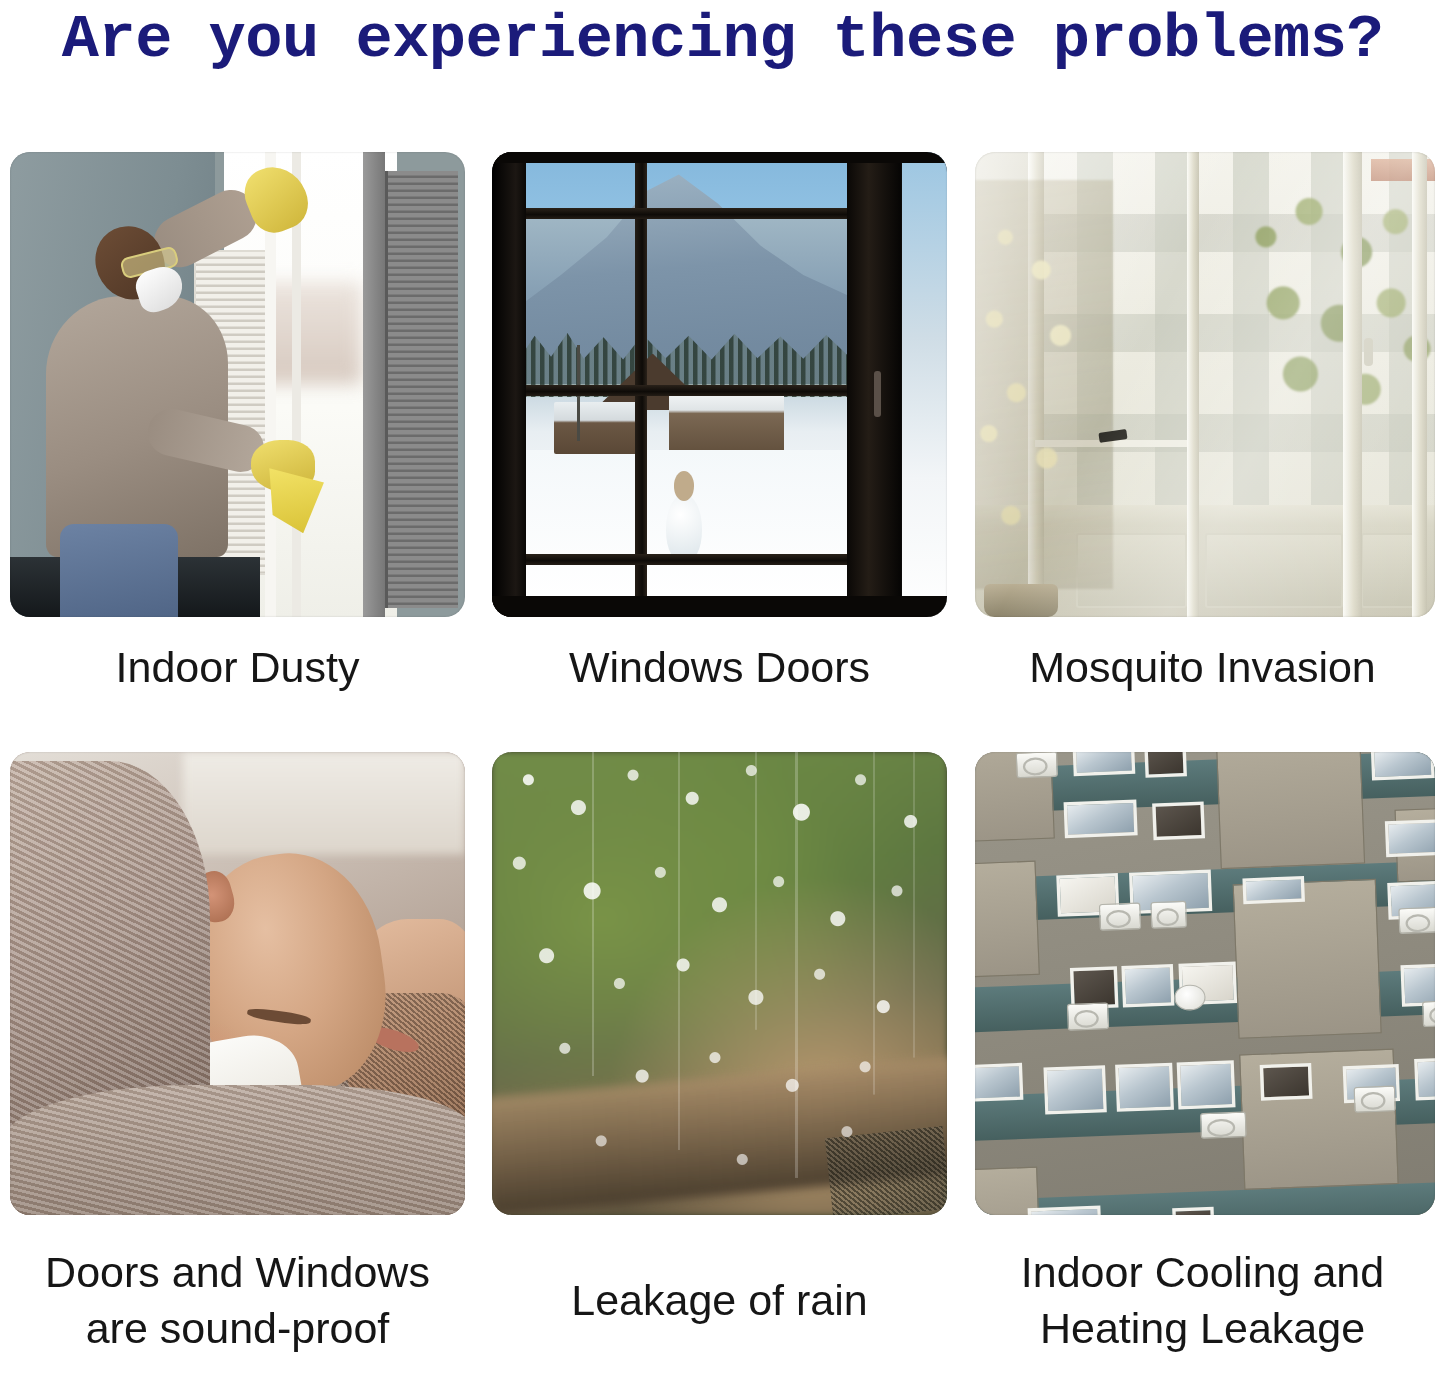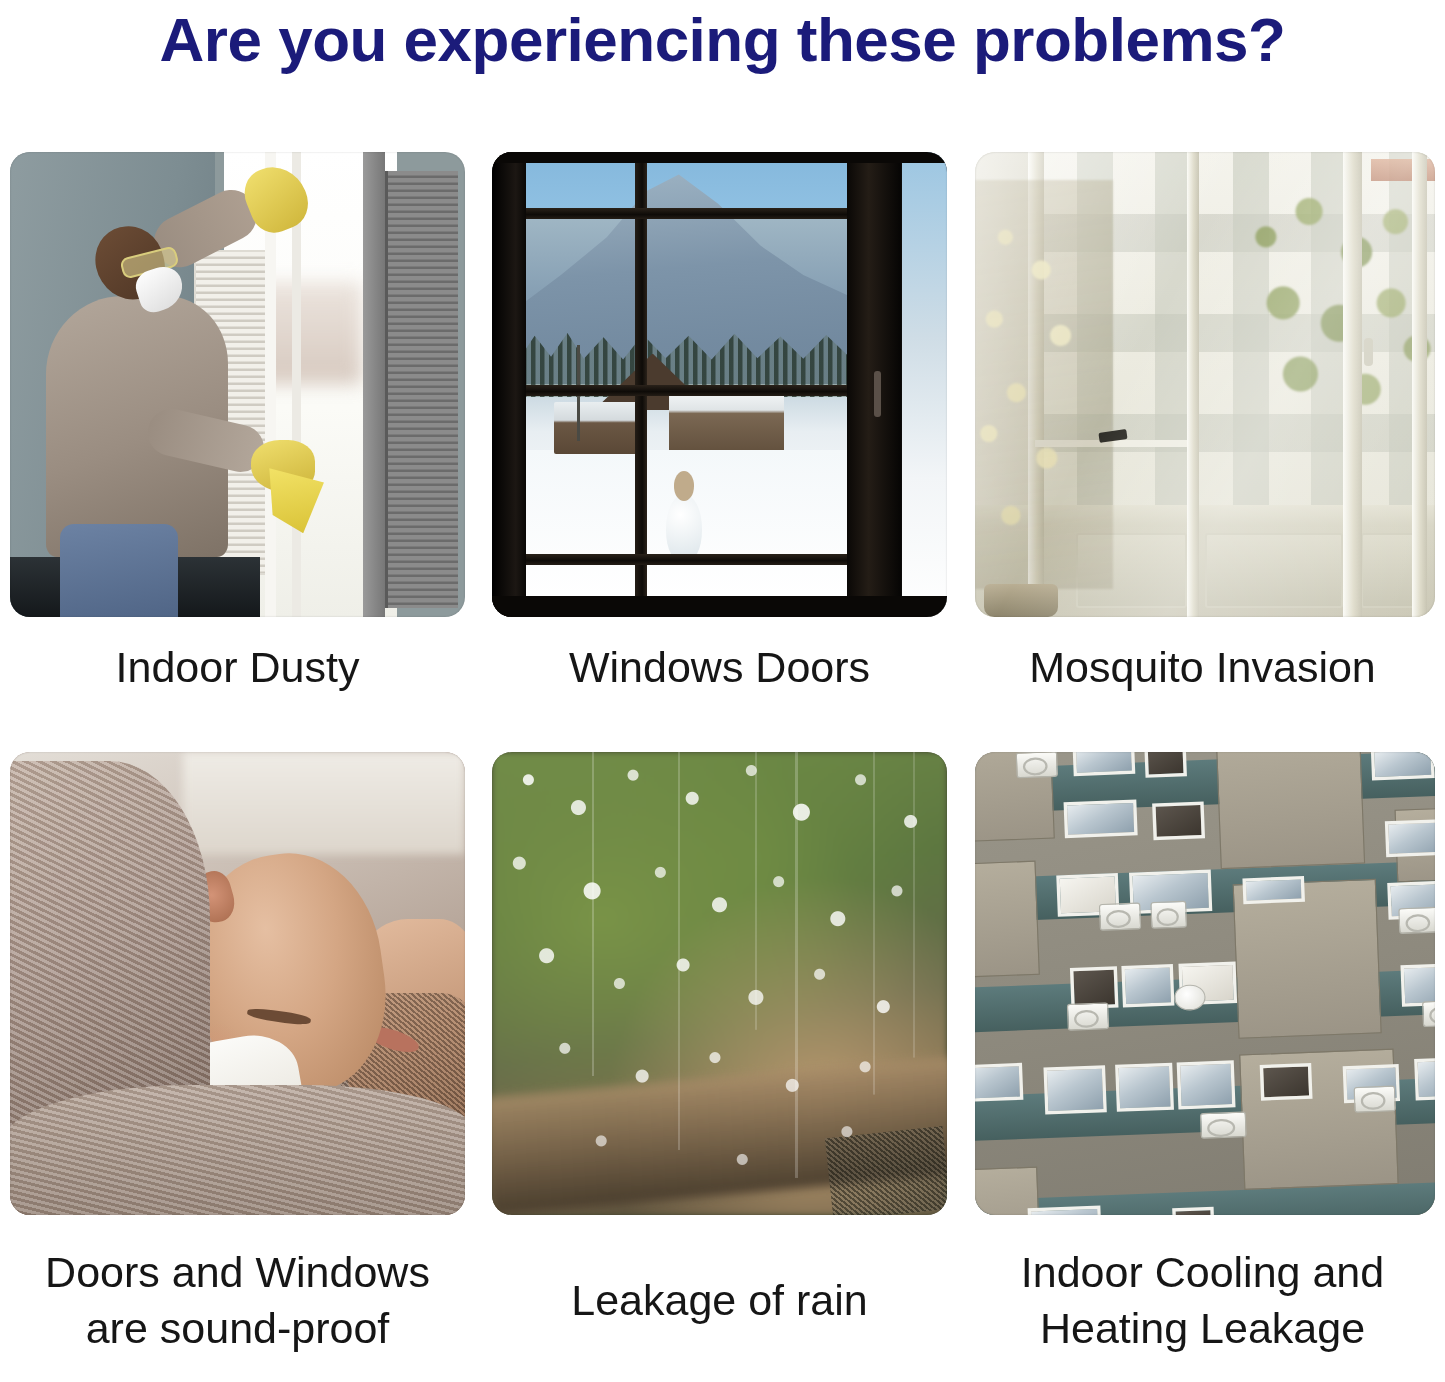--- a/index.html
+++ b/index.html
@@ -13,21 +13,21 @@
   }
 
   #page { position:relative; width:1445px; height:1382px; background:#fff; }
 
   
   .headline {
     position:absolute;
     left:0; top:2px;
     width:1445px;
     text-align:center;
-    font-family:Liberation Sans, sans-serif;
+    font-family:Liberation Mono, monospace;
     font-weight:bold;
     font-size:62px;
     letter-spacing:-0.5px;
     color:#1b1b7a;
     line-height:76px;
     white-space:nowrap;
   }
 
   
   .grid {

